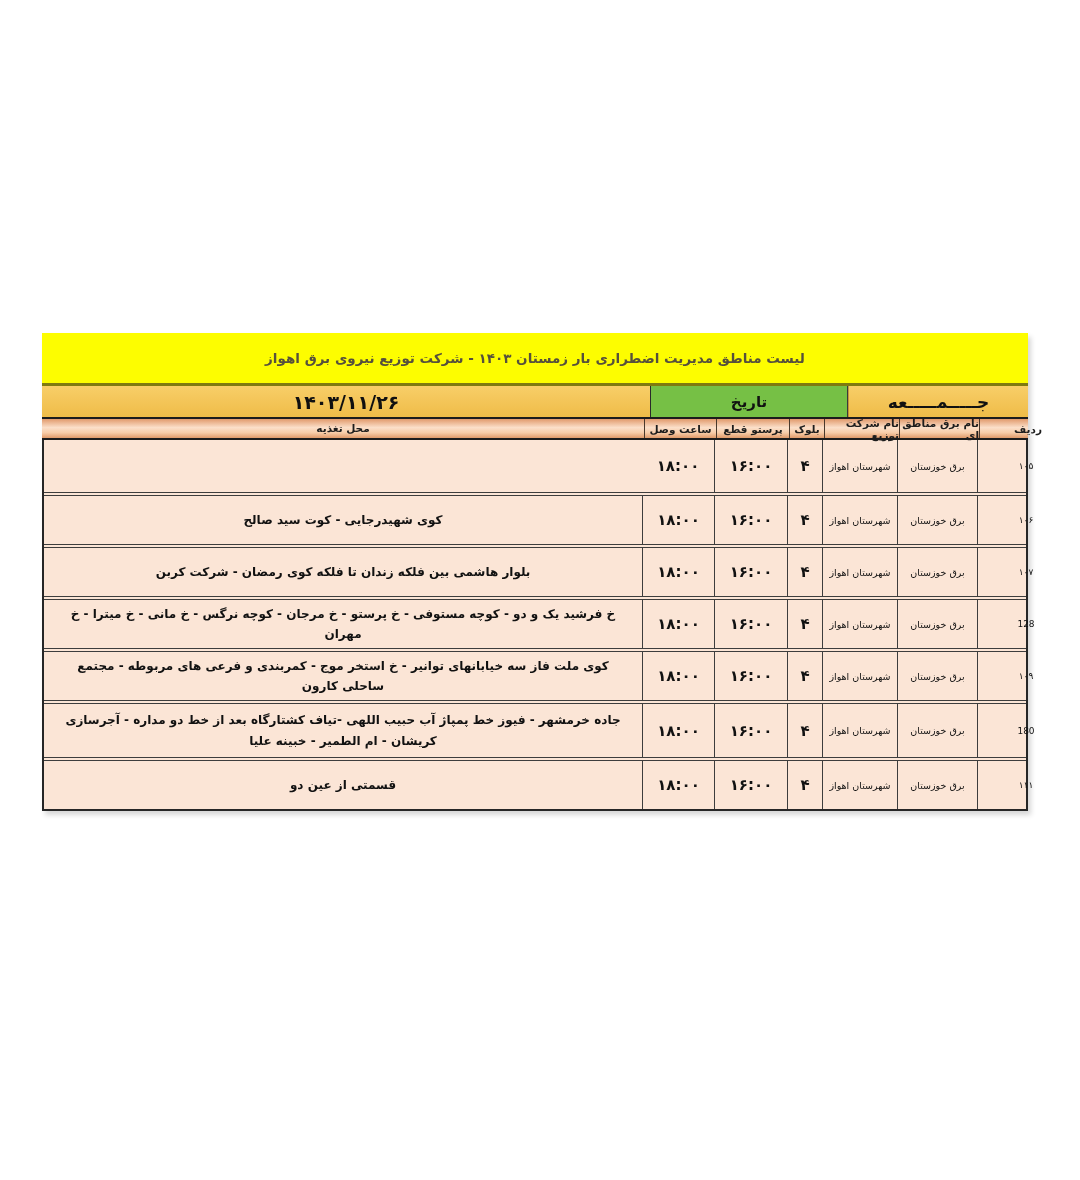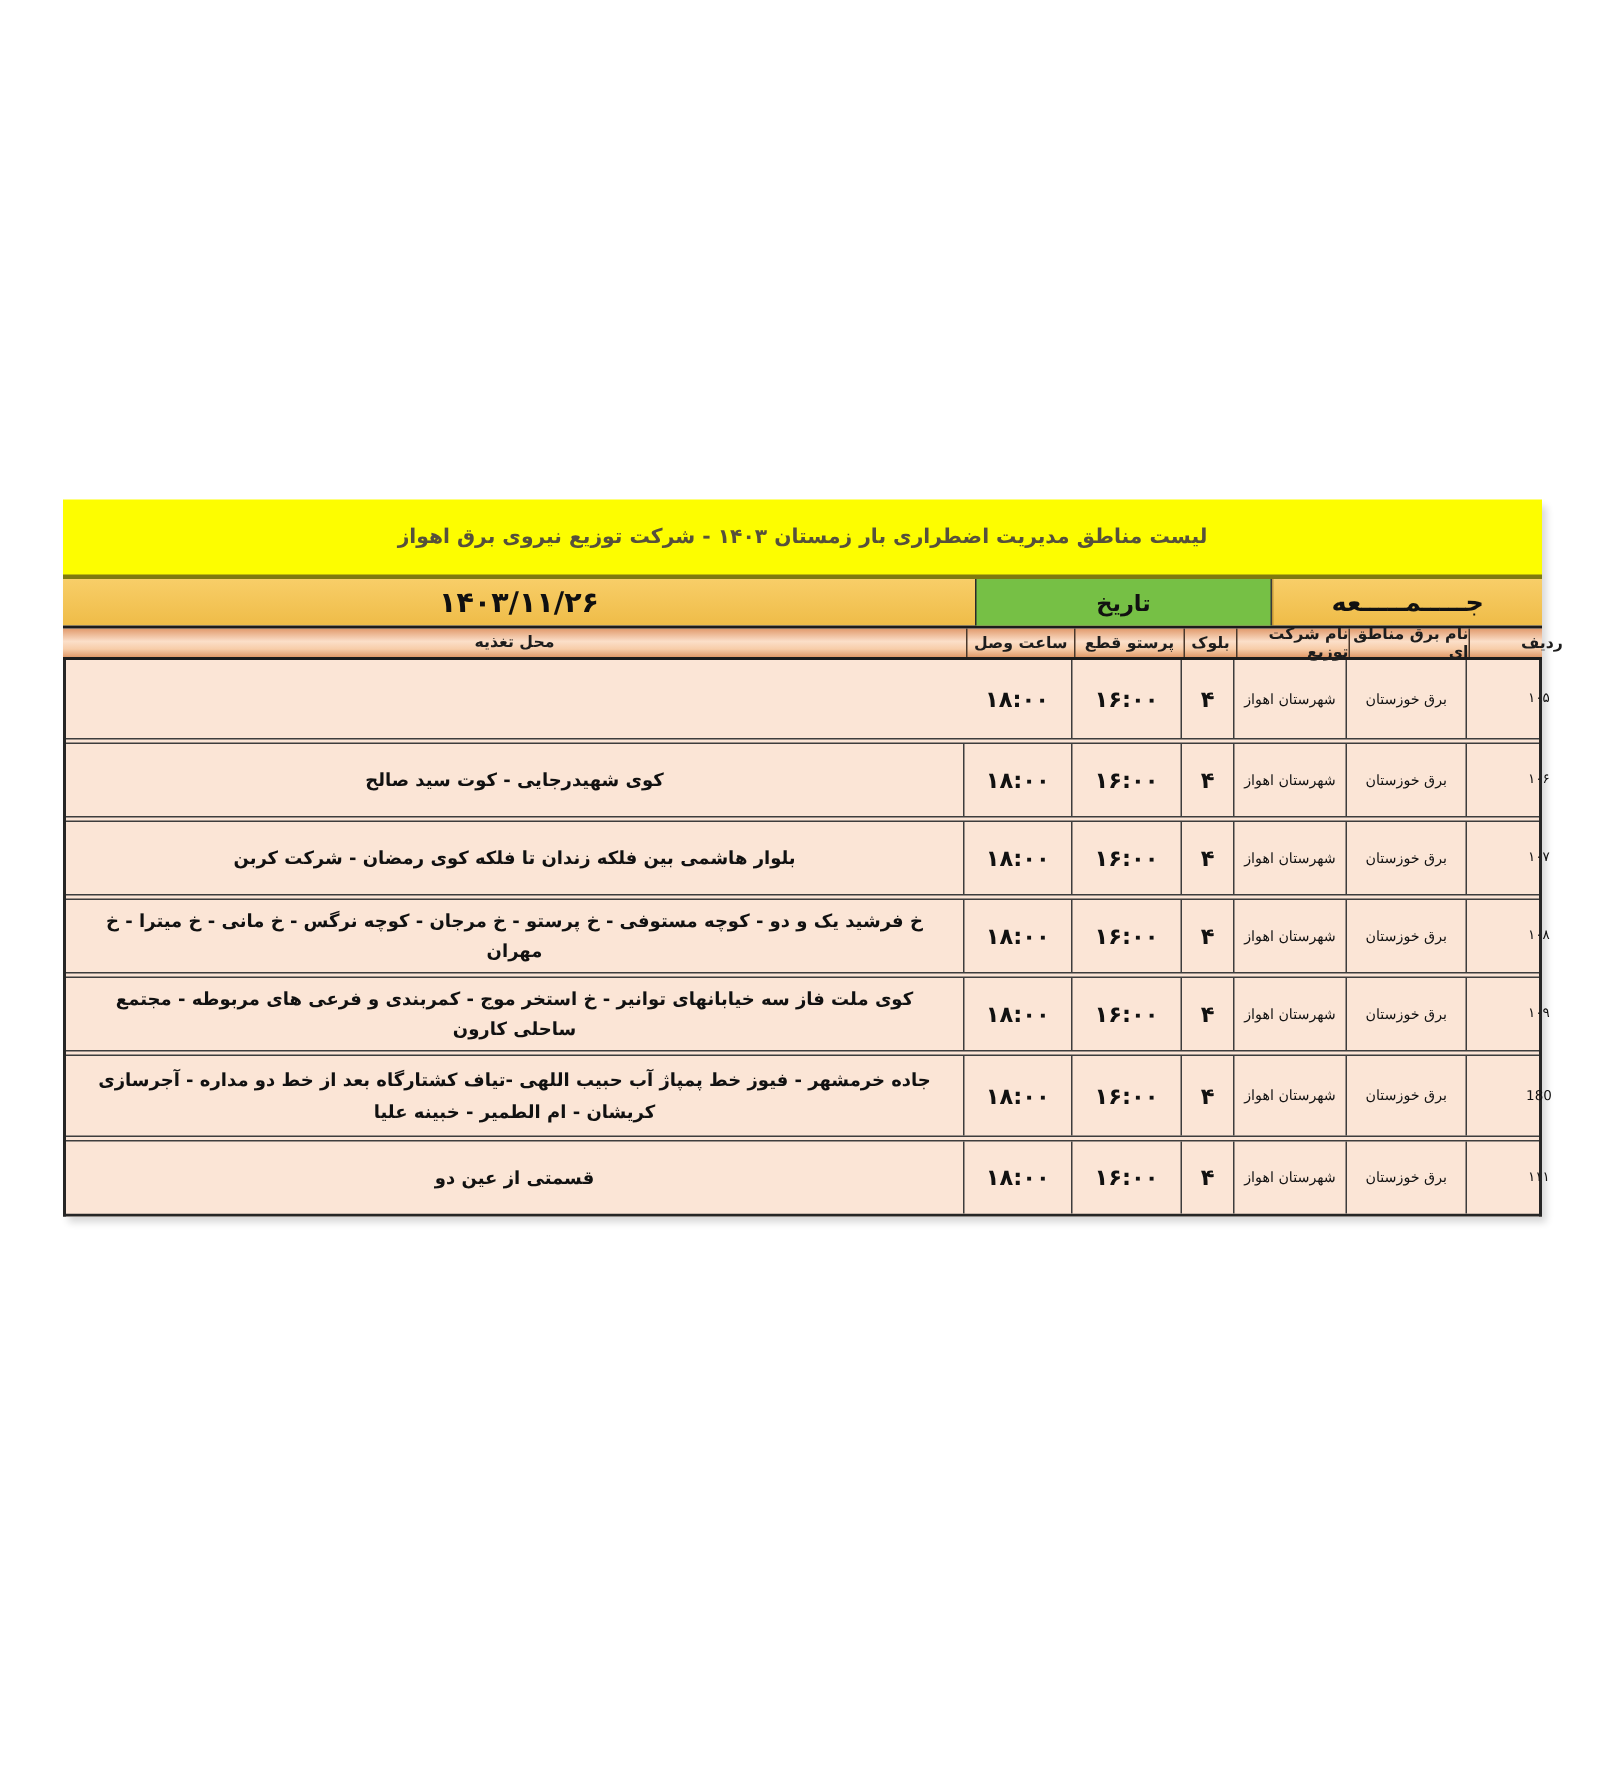--- a/index.html
+++ b/index.html
@@ -143,21 +143,21 @@
         <div class="cell c-rownum">۱۰۷</div>
         <div class="cell c-region">برق خوزستان</div>
         <div class="cell c-company">شهرستان اهواز</div>
         <div class="cell c-block">۴</div>
         <div class="cell c-cut">۱۶:۰۰</div>
         <div class="cell c-recon">۱۸:۰۰</div>
         <div class="cell c-location">بلوار هاشمی بین فلکه زندان تا فلکه کوی رمضان - شرکت کربن</div>
       </div>
 
       <div class="data-row">
-        <div class="cell c-rownum">۱۰۸</div>
+        <div class="cell c-rownum">128</div>
         <div class="cell c-region">برق خوزستان</div>
         <div class="cell c-company">شهرستان اهواز</div>
         <div class="cell c-block">۴</div>
         <div class="cell c-cut">۱۶:۰۰</div>
         <div class="cell c-recon">۱۸:۰۰</div>
         <div class="cell c-location">خ فرشید یک و دو - کوچه مستوفی - خ پرستو - خ مرجان - کوچه نرگس - خ مانی - خ میترا - خ مهران</div>
       </div>
 
       <div class="data-row">
         <div class="cell c-rownum">۱۰۹</div>

